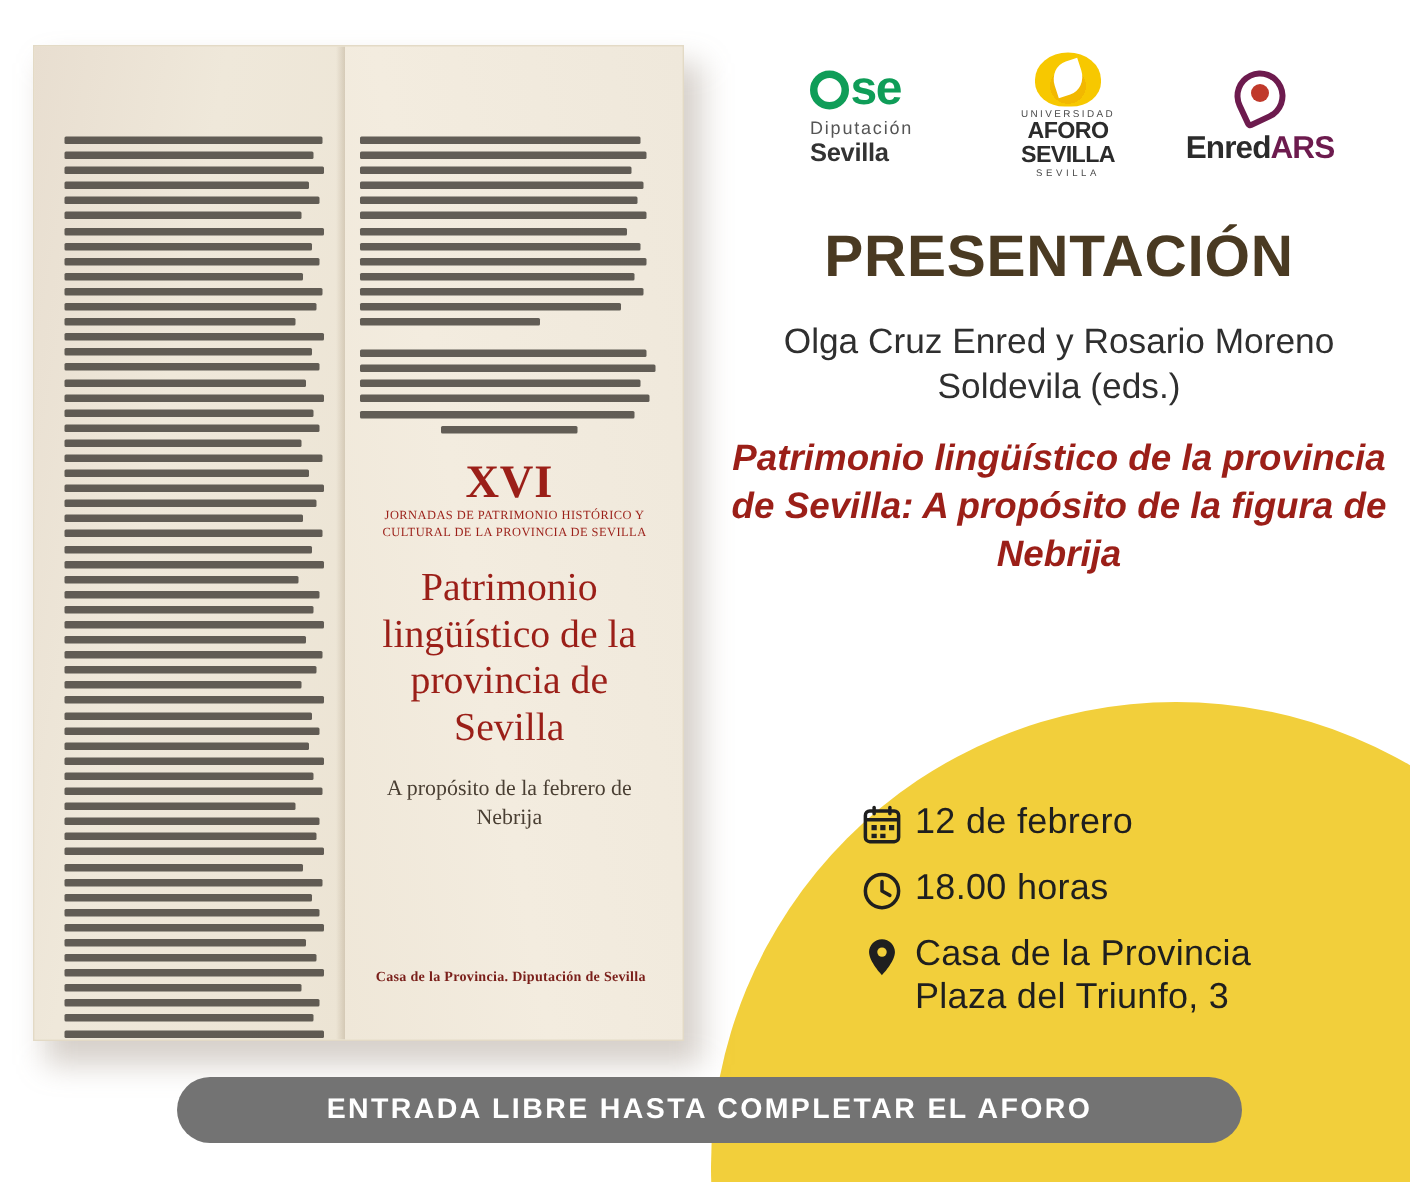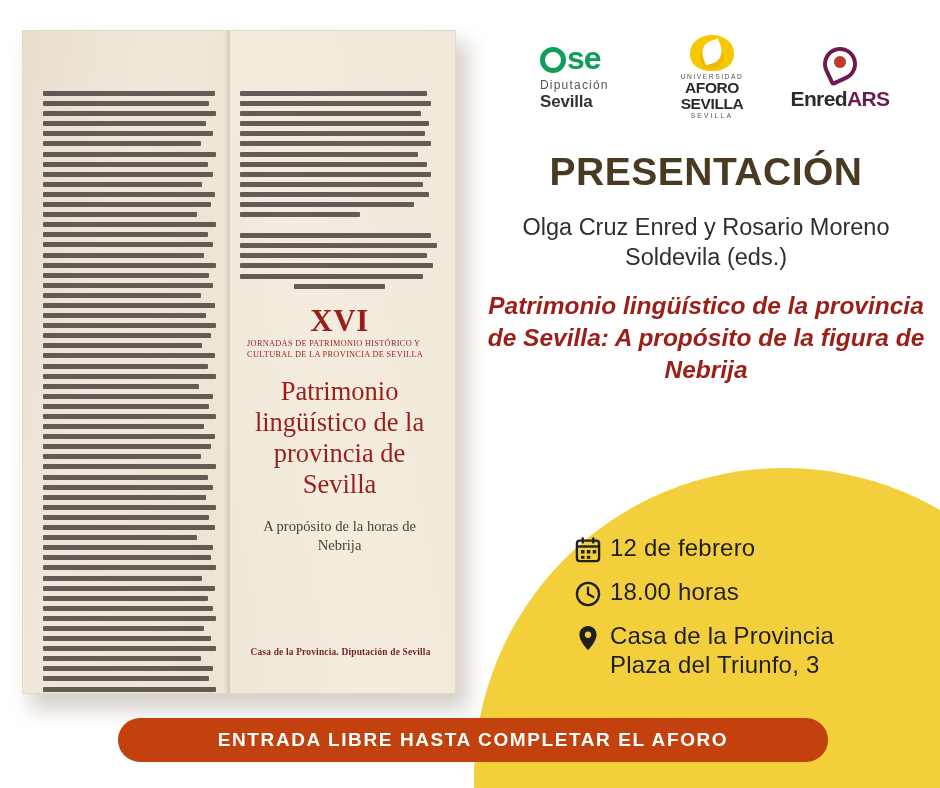--- a/index.html
+++ b/index.html
@@ -96,21 +96,21 @@
     font-size: 31px;
     font-weight: bold;
     color: #9b1f18;
     vertical-align: middle;
     letter-spacing: 0.5px;
   }
   .jornadas {
     display: inline-block;
     vertical-align: middle;
     margin-left: 7px;
-    text-align: left;
+    text-align: center;
     font-family: "Liberation Serif", serif;
     font-size: 8.3px;
     line-height: 1.32;
     color: #9b1f18;
     letter-spacing: 0.3px;
   }
   .cover-main-title {
     font-family: "Liberation Serif", serif;
     font-size: 26.5px;
     line-height: 1.16;
@@ -270,21 +270,21 @@
     line-height: 1.2;
     letter-spacing: 0.2px;
     white-space: pre-line;
   }
 
   
   .banner {
     position: absolute;
     left: 118px; top: 718px;
     width: 710px; height: 44px;
-    background: #c2410c;
+    background: #737373;
     border-radius: 22px;
     display: flex; align-items: center; justify-content: center;
     z-index: 6;
   }
   .banner-text {
     color: #ffffff;
     font-size: 19px;
     font-weight: bold;
     letter-spacing: 1.6px;
   }
@@ -394,21 +394,21 @@
         <div class="cover-titles">
           <span class="roman">XVI</span>
           <span class="jornadas">JORNADAS DE PATRIMONIO
 HISTÓRICO Y CULTURAL DE
 LA PROVINCIA DE SEVILLA</span>
           <div class="cover-main-title">Patrimonio
 lingüístico de
 la provincia
 de Sevilla</div>
           <div class="cover-sub">A propósito de
-la horas de Nebrija</div>
+la febrero de Nebrija</div>
         </div>
 
         <div class="cover-foot">Casa de la Provincia. Diputación de Sevilla</div>
       </div>
     </div>
   </div>
 
   <div class="logos">
 
     <div class="logo logo-dip">

